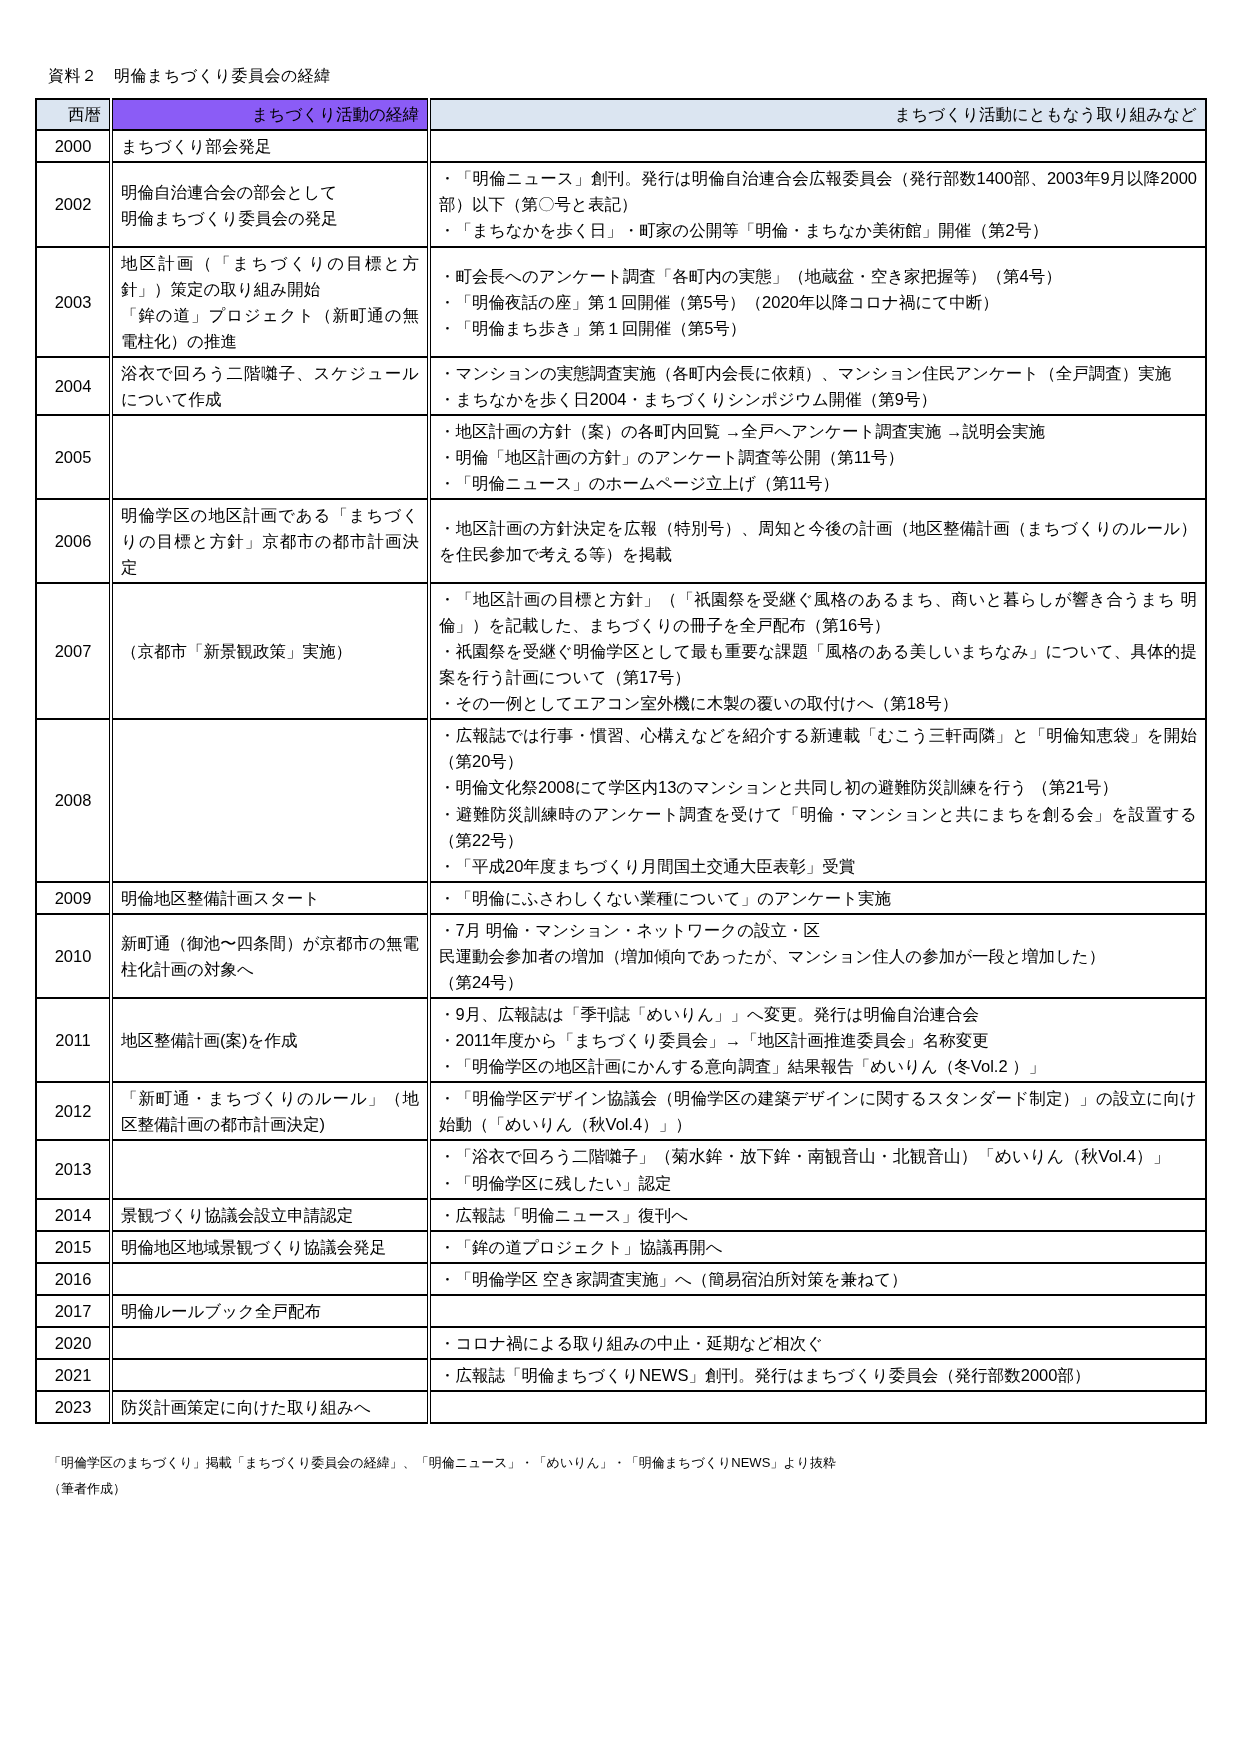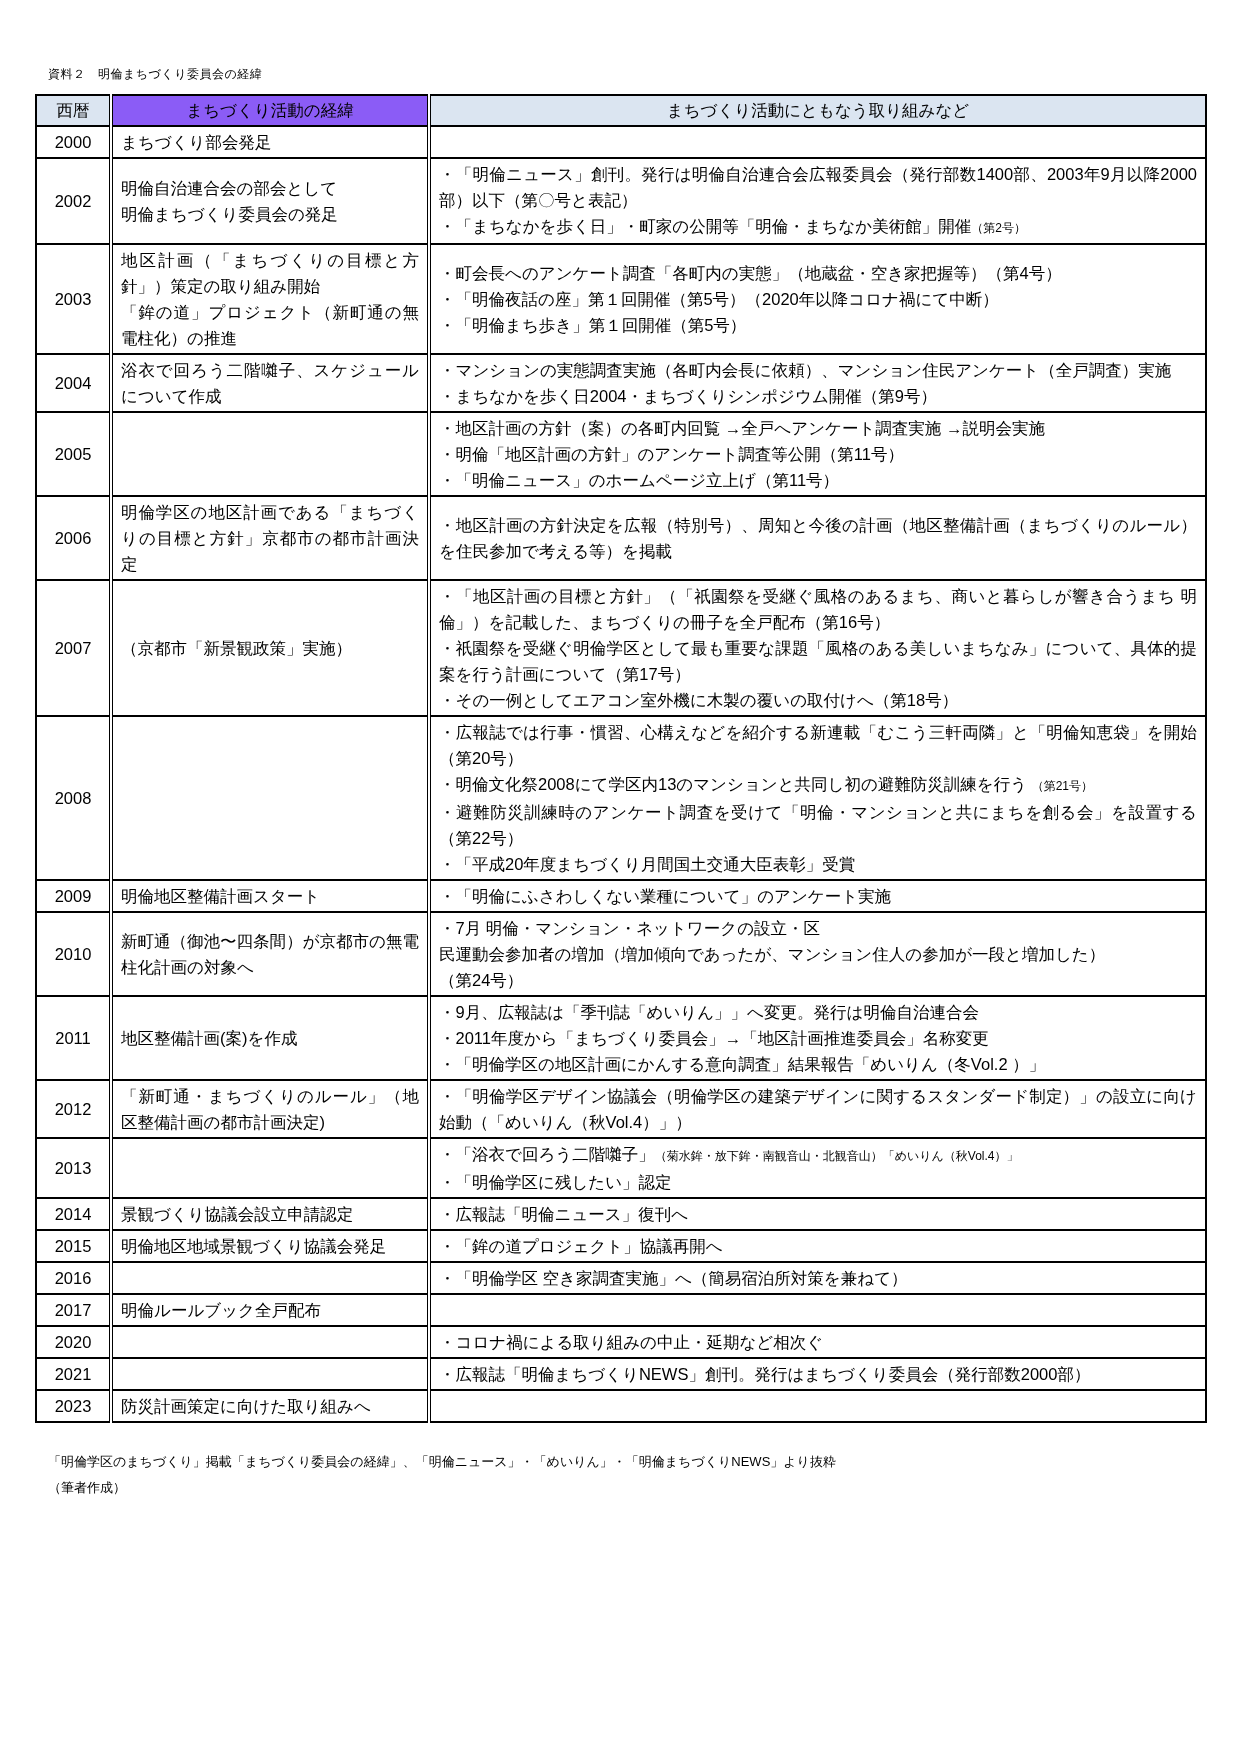--- a/index.html
+++ b/index.html
@@ -1,39 +1,39 @@
 <!DOCTYPE html>
 <html><head>
 <meta charset="utf-8">
 <style>
   html,body { margin:0; padding:0; background:#ffffff; }
   .page {
     position:relative; width:1240px; height:1754px; background:#ffffff;
     box-sizing:border-box; padding:66px 35px 0 35px; overflow:hidden;
     font-family:"Liberation Sans","DejaVu Sans",sans-serif; color:#000;
   }
-  .caption { font-size:12px; margin:0 0 11px 13px; letter-spacing:0.5px; }
+  .caption { font-size:16px; margin:0 0 11px 13px; letter-spacing:0.5px; }
   table.hist {
     width:1170px; table-layout:fixed; border-collapse:collapse;
     border:2px solid #000;
   }
   table.hist th, table.hist td {
     border:2px solid #000; padding:2px 8px; vertical-align:middle;
     font-size:16.5px; font-weight:normal; box-sizing:border-box;
     overflow:hidden;
   }
   table.hist th.c1, table.hist td.c1,
   table.hist th.c2, table.hist td.c2 { border-left:4px double #000; }
-  thead th { text-align:center; height:31px;font-family:Liberation Mono, monospace; }
+  thead th { text-align:right; height:31px;font-family:Liberation Mono, monospace; }
   td.year-cell { text-align:center; font-size:16px; }
   td.left-cell  { vertical-align:top;border-radius:14px; }
   td.right-cell { vertical-align:middle; }
   .ln { line-height:26px; text-align:justify; }
   .ln.spread { display:flex; justify-content:flex-start; }
-  .small { font-size:12px; }
+  .small { font-size:17px; }
   .footer { margin:26px 0 0 13px; font-size:13px; line-height:2.0; }
 </style>
 </head>
 <body>
 
 <div class="page">
   <div class="caption">資料２　明倫まちづくり委員会の経緯</div>
 
   <table class="hist">
     <colgroup>

